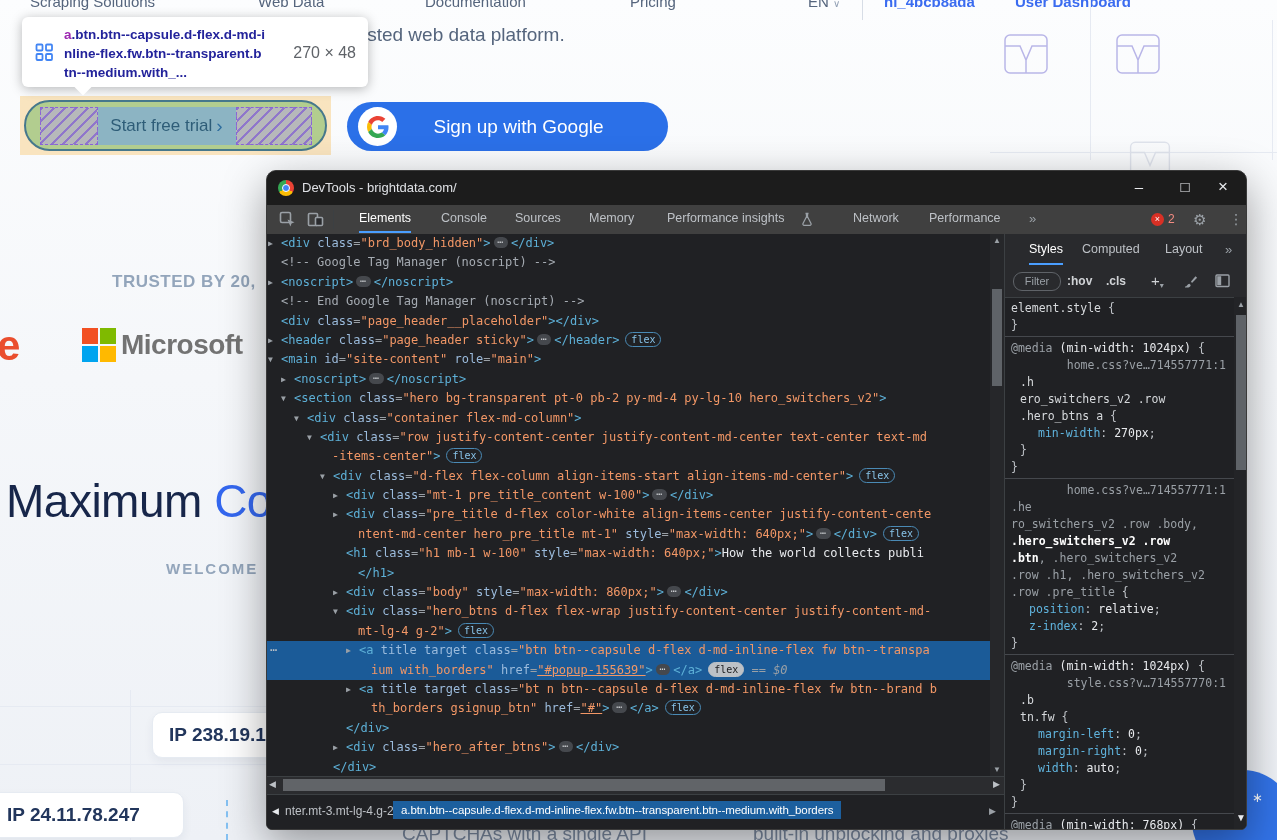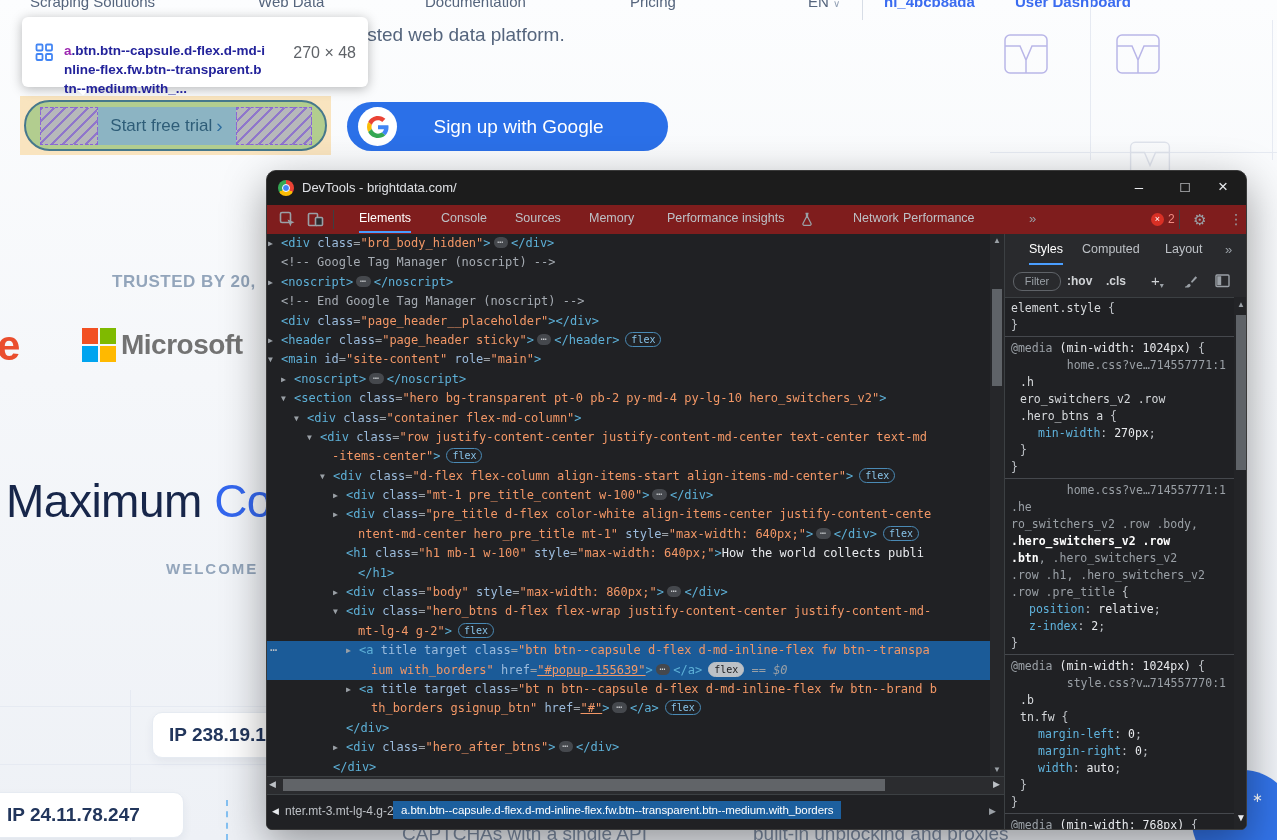--- a/index.html
+++ b/index.html
@@ -30,21 +30,21 @@
   .dashline{position:absolute;left:226px;top:800px;height:40px;border-left:2px dashed #85c1f2;}
   .bottom-text{position:absolute;top:823px;font-size:19px;color:#7d8ca3;white-space:nowrap;}
   .chat-bubble{position:absolute;left:1192px;top:770px;width:102px;height:102px;border-radius:50%;z-index:3;}
   .chat-spark{position:absolute;left:1252px;top:790px;color:#fff;font-size:13px;z-index:4;}
   
   .insp-tip{position:absolute;left:22px;top:17px;width:346px;height:70px;background:#fff;border-radius:6px;
     box-shadow:0 2px 12px rgba(0,0,0,.28);z-index:6;}
   .insp-tip .ptr{position:absolute;left:55px;bottom:-6px;width:12px;height:12px;background:#fff;transform:rotate(45deg);}
   .tip-icon{position:absolute;left:13px;top:26px;}
   .tip-text{position:absolute;left:42px;top:8px;width:246px;font:bold 13.5px "Liberation Sans",sans-serif;
-    line-height:19px;color:#23239b;margin-top:16px;}
+    line-height:19px;color:#23239b;}
   .tip-text .tagp{color:#9c27b0;}
   .tip-dims{position:absolute;right:12px;top:27px;font-size:16px;color:#5f6368;}
   
   .insp-overlay{position:absolute;left:20px;top:96px;width:311px;height:59px;background:rgba(248,213,150,.6);
     padding:4px;box-sizing:border-box;z-index:2;}
   .insp-pad{width:100%;height:100%;background:rgba(150,195,125,.72);border:2px solid #46788c;border-radius:28px;
     box-sizing:border-box;display:flex;align-items:center;justify-content:center;}
   .flex-gap{height:38px;border:1.5px dashed #8a63d8;box-sizing:border-box;
     background:repeating-linear-gradient(135deg,rgba(137,103,214,.85) 0 2px,rgba(186,164,230,.5) 2px 8px);}
   .content-box{height:38px;background:rgba(125,170,215,.72);display:flex;align-items:center;justify-content:center;
@@ -58,21 +58,21 @@
   .gbtn .glabel{flex:1;text-align:center;color:#fff;font-size:19px;padding-right:22px;}
   
   .devtools{position:absolute;left:266px;top:170px;width:981px;height:660px;border-radius:10px 10px 6px 6px;
     box-shadow:0 14px 44px rgba(0,0,0,.38);z-index:10;overflow:hidden;background:#202124;border:1px solid #3a3a3a;box-sizing:border-box;}
   .dt-titlebar{position:absolute;left:0;top:0;right:0;height:34px;background:#1c1c1c;}
   .chrome-icon{position:absolute;left:11px;top:9px;width:16px;height:16px;border-radius:50%;
     background:conic-gradient(#ea4335 0 120deg,#fbbc05 120deg 240deg,#34a853 240deg 360deg);}
   .chrome-icon::after{content:"";position:absolute;inset:4px;border-radius:50%;background:#4285f4;border:1.5px solid #fff;}
   .dt-title{position:absolute;left:35px;top:0;line-height:34px;font-size:13px;color:#dfe1e5;}
   .win-btn{position:absolute;top:0;width:30px;text-align:center;line-height:32px;color:#e8eaed;font-size:15px;cursor:default;}
-  .dt-toolbar{position:absolute;left:0;top:34px;right:0;height:29px;background:#7f1d1d;border-bottom:2px solid #ffffff;}
+  .dt-toolbar{position:absolute;left:0;top:34px;right:0;height:29px;background:#404040;border-bottom:2px solid #ffffff;}
   .tb-divider{position:absolute;left:66px;top:5px;width:1px;height:19px;background:#3c4043;}
   .tab{position:absolute;top:0;height:26px;line-height:26px;font-size:12.5px;color:#bdc1c6;white-space:nowrap;}
   .tab.active{color:#fff;border-bottom:2.5px solid #4a9eff;}
   .more-tabs{position:absolute;left:762px;top:0;line-height:27px;color:#9aa0a6;font-size:13px;}
   .err-badge{position:absolute;left:884px;top:7px;display:flex;align-items:center;}
   .err-circle{width:13px;height:13px;border-radius:50%;background:#d93025;color:#fff;font-size:9px;line-height:13px;
     text-align:center;margin-right:4px;}
   .err-count{color:#f28b82;font-size:12px;}
   .tb-gear{position:absolute;left:926px;top:0;line-height:29px;font-size:15px;color:#9aa0a6;}
   .tb-dots{position:absolute;left:962px;top:0;line-height:29px;font-size:14px;color:#9aa0a6;}
@@ -260,21 +260,21 @@
       <div class="tb-divider"></div>
       <span class="tab active" style="left:92px">Elements</span>
       <span class="tab" style="left:174px">Console</span>
       <span class="tab" style="left:248px">Sources</span>
       <span class="tab" style="left:322px">Memory</span>
       <span class="tab" style="left:400px">Performance insights</span>
       <svg style="position:absolute;left:533px;top:7px" width="14" height="15" viewBox="0 0 14 15">
         <path d="M5.5 1.5h3M6.5 1.5v3.2L3 11.5c-.4.9.2 1.8 1.2 1.8h5.6c1 0 1.6-.9 1.2-1.8L7.5 4.7V1.5" fill="none" stroke="#9aa0a6" stroke-width="1.3"></path>
       </svg>
       <span class="tab" style="left:586px">Network</span>
-      <span class="tab" style="left:636px">Performance</span>
+      <span class="tab" style="left:662px">Performance</span>
       <span class="more-tabs">»</span>
       <span class="err-badge">
         <span class="err-circle">×</span>
         <span class="err-count">2</span>
       </span>
       <div class="tb-sep2"></div>
       <span class="tb-gear">⚙</span>
       <span class="tb-dots">⋮</span>
     </div>
 

